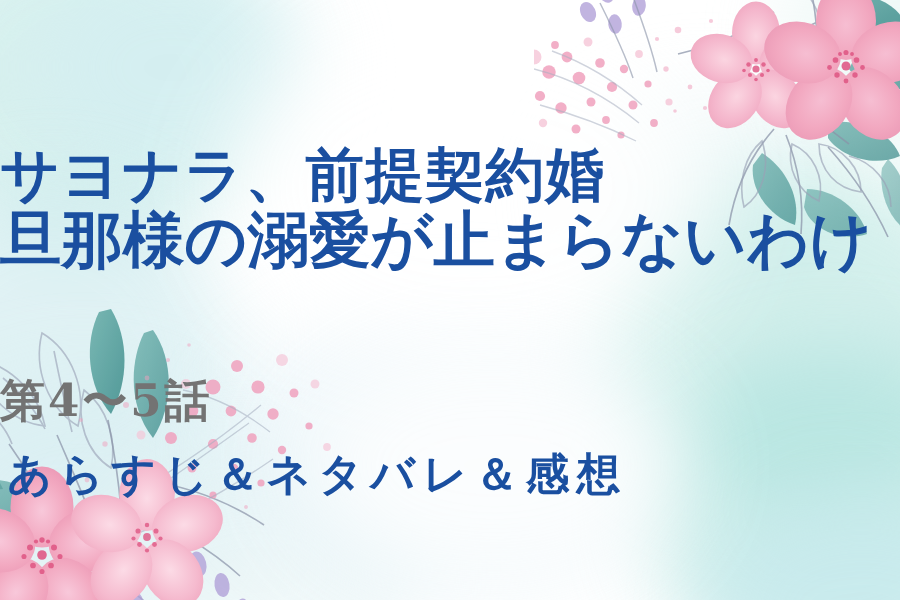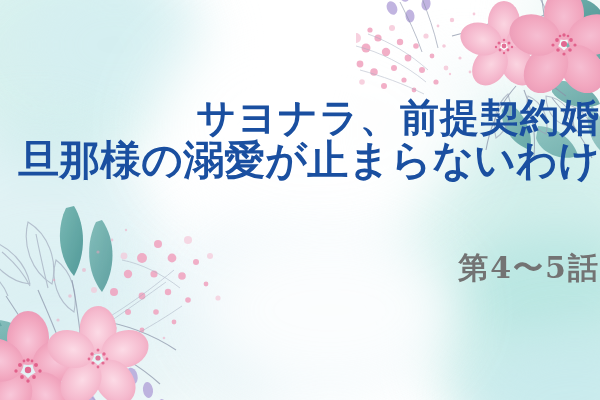--- a/index.html
+++ b/index.html
@@ -42,21 +42,21 @@
   .floral { position: absolute; pointer-events: none; }
   #floral-top-right { right: -6px; top: -14px; width: 250px; height: 200px; }
   #floral-bottom-left { left: -34px; bottom: -30px; width: 290px; height: 230px; }
 
   
   .text-layer {
     position: absolute;
     inset: 0;
     display: flex;
     flex-direction: column;
-    align-items: flex-end;
+    align-items: flex-start;
   }
   .title-line {
     color: #1a4fa0;
     font-family: "DejaVu Serif", "Liberation Serif", serif;
     font-weight: 700;
     text-align: center;
     white-space: nowrap;
     line-height: 1;
   }
   #title-line-1 {
@@ -417,15 +417,16 @@
             <circle cx="9" cy="1" r="1.4"></circle>
         </g>
       </g>
     </svg>
   </div>
 
   <div class="text-layer">
     <div class="title-line" id="title-line-1">サヨナラ、前提契約婚</div>
     <div class="title-line" id="title-line-2">旦那様の溺愛が止まらないわけ</div>
     <div id="episode-line">第4〜5話</div>
+    <div id="subtitle-line">あらすじ＆ネタバレ＆感想</div>
   </div>
 
 </div>
 
 </body></html>

